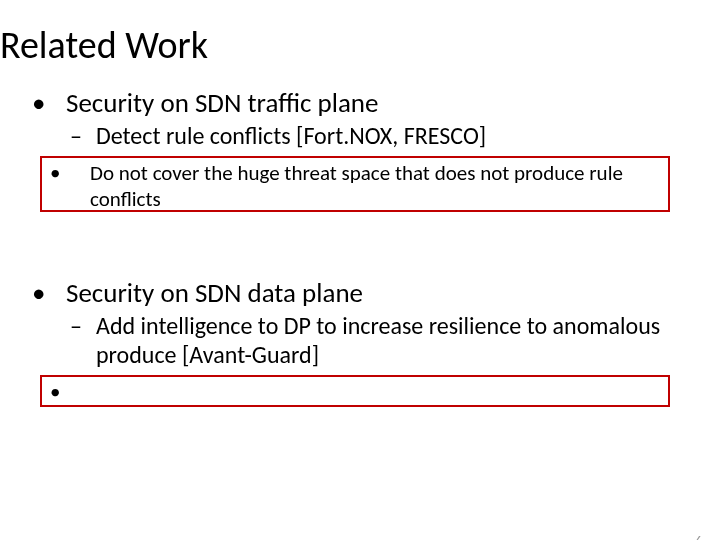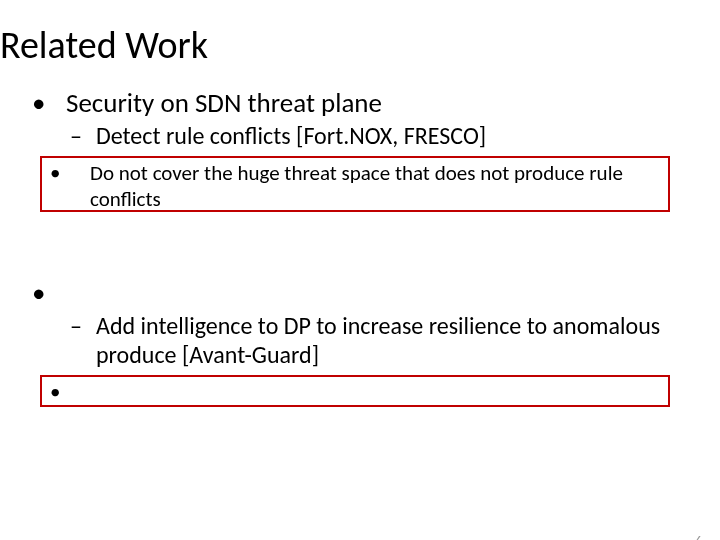--- a/index.html
+++ b/index.html
@@ -87,38 +87,39 @@
 <body>
 
 <div class="slide">
 
   <div class="title">Related Work</div>
 
   <div class="body">
 
     <div class="l1">
       <span class="bul">•</span>
-      <span>Security on SDN threat plane</span>
+      <span>Security on SDN traffic plane</span>
     </div>
     <div class="l2">
       <span class="bul">–</span>
       <span>Detect rule conflicts [Fort.NOX, FRESCO]</span>
     </div>
     <div class="boxed-row">
       <div class="boxed" style="left:14px; top:0; width:630px; height:56px;"></div>
       <div class="l3">
         <span class="bul">•</span>
         <span>Do not cover the huge threat space that does not produce rule conflicts</span>
       </div>
     </div>
 
     <div class="gap"></div>
 
     <div class="l1">
       <span class="bul">•</span>
+      <span>Security on SDN data plane</span>
     </div>
     <div class="l2">
       <span class="bul">–</span>
       <span>Add intelligence to DP to increase resilience to anomalous produce [Avant-Guard]</span>
     </div>
     <div class="boxed-row">
       <div class="boxed" style="left:14px; top:0; width:630px; height:32px;"></div>
       <div class="l3">
         <span class="bul">•</span>
       </div>

